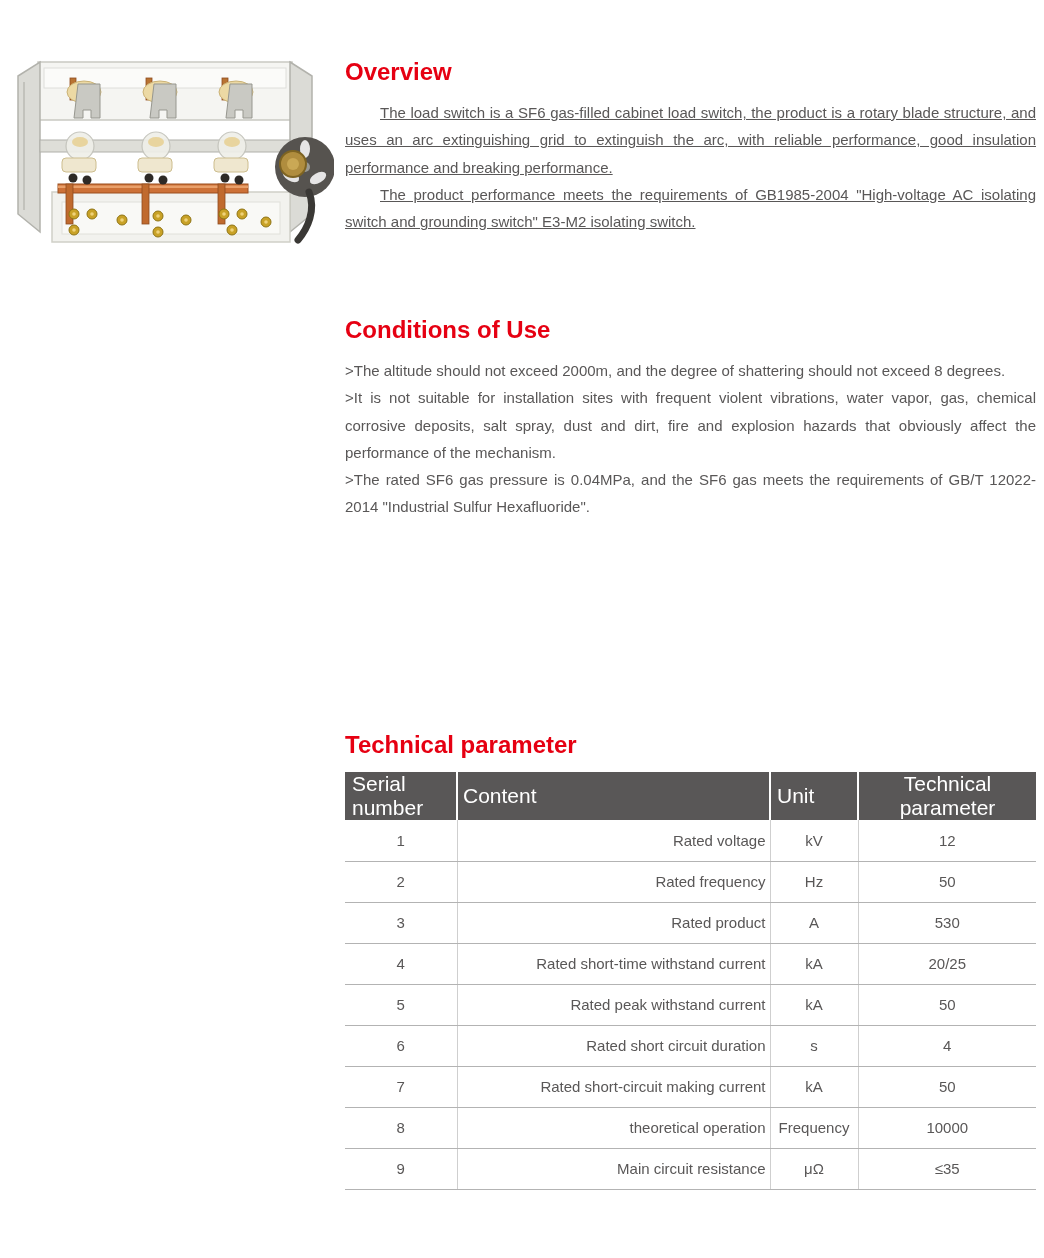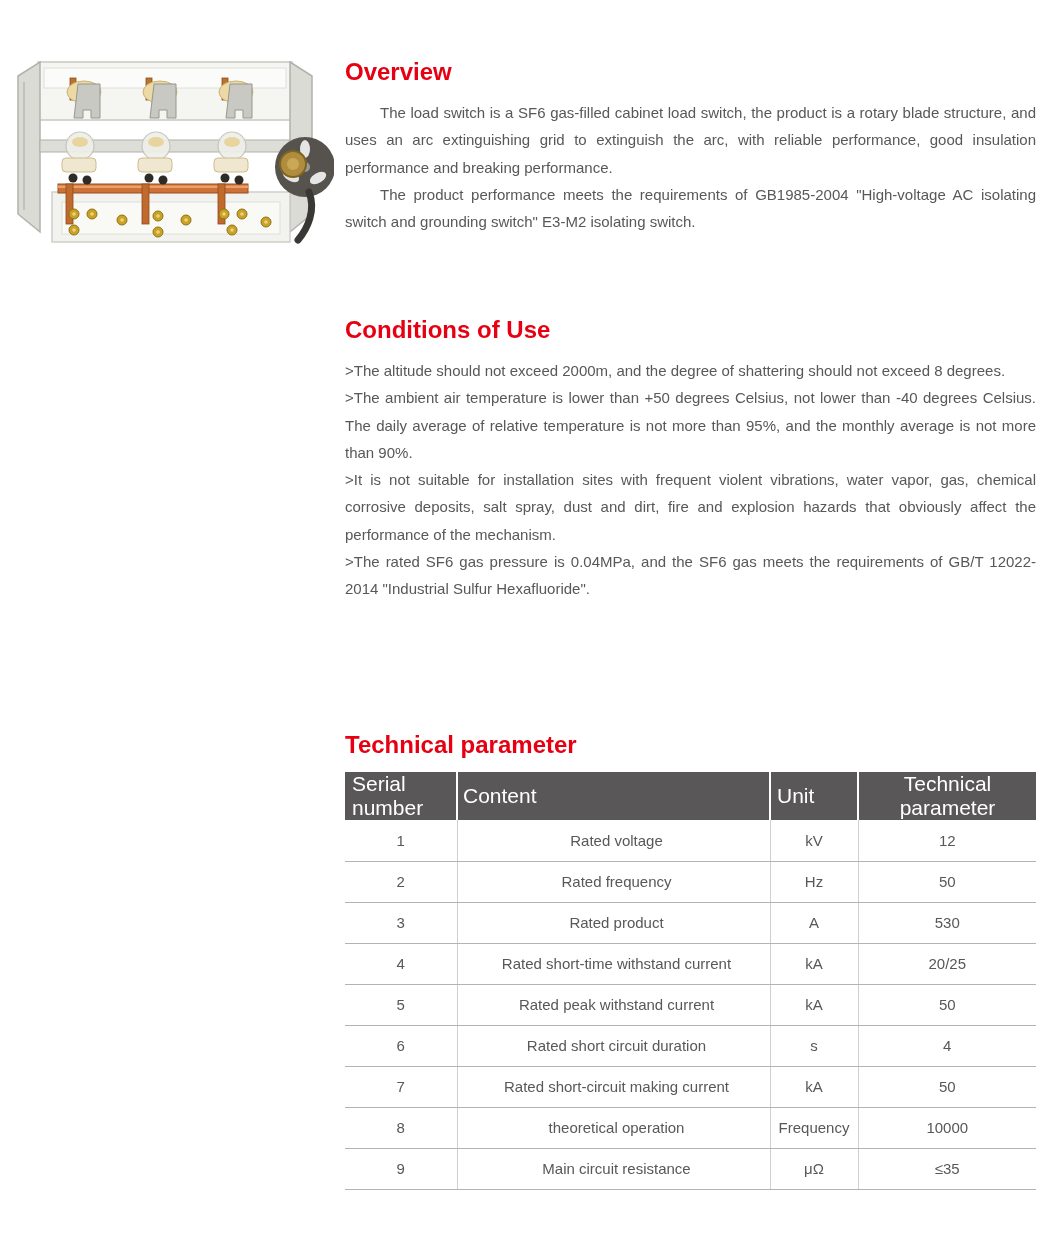--- a/index.html
+++ b/index.html
@@ -33,21 +33,21 @@
     font-weight: bold;
     line-height: 28px;
     margin: 0 0 13px 0;
   }
   .body-para {
     font-size: 15px;
     line-height: 27.3px;
     text-align: justify;
     color: #595757;
   }
-  .body-para.indented { text-indent: 35px; }
+  .body-para.indented { text-indent: 35px; text-decoration: underline; }
   .cond-item {
     font-size: 15px;
     line-height: 27.3px;
     text-align: justify;
     color: #595757;
   }
   table.spec-table {
     width: 691px;
     border-collapse: collapse;
     table-layout: fixed;
@@ -75,21 +75,21 @@
     font-size: 15px;
     color: #595757;
     height: 41px;
     vertical-align: middle;
     border-bottom: 1px solid #b3b3b3;
     background: #ffffff;
     padding: 0 4px;
   }
   .spec-table td + td { border-left: 1px solid #cfcfcf; }
   .spec-table td.t-serial { text-align: center; }
-  .spec-table td.t-content { text-align: center; padding-left: 10px; }
+  .spec-table td.t-content { text-align: right; padding-left: 10px; }
   .spec-table td.t-unit { text-align: center; padding: 0 1px; }
   .spec-table td.t-param { text-align: center; }
 </style>
 </head>
 <body>
 
 <div class="product-figure">
   <svg width="324" height="200" viewBox="0 0 324 200" xmlns="http://www.w3.org/2000/svg">
 
     <rect x="28" y="10" width="254" height="58" fill="#f5f5f2" stroke="#c9c9c2" stroke-width="1.5"></rect>
@@ -185,21 +185,20 @@
 
 <section class="content-col" id="overview-section">
   <h2 class="section-title">Overview</h2>
   <p class="body-para indented">The load switch is a SF6 gas-filled cabinet load switch, the product is a rotary blade structure, and uses an arc extinguishing grid to extinguish the arc, with reliable performance, good insulation performance and breaking performance.</p>
   <p class="body-para indented">The product performance meets the requirements of GB1985-2004 "High-voltage AC isolating switch and grounding switch" E3-M2 isolating switch.</p>
 </section>
 
 <section class="content-col" id="conditions-section">
   <h2 class="section-title">Conditions of Use</h2>
   <p class="cond-item">&gt;The altitude should not exceed 2000m, and the degree of shattering should not exceed 8 degrees.</p>
-  <p class="cond-item">&gt;The ambient air temperature is lower than +50 degrees Celsius, not lower than -40 degrees Celsius. The daily average of relative temperature is not more than 95%, and the monthly average is not more than 90%.</p>
   <p class="cond-item">&gt;It is not suitable for installation sites with frequent violent vibrations, water vapor, gas, chemical corrosive deposits, salt spray, dust and dirt, fire and explosion hazards that obviously affect the performance of the mechanism.</p>
   <p class="cond-item">&gt;The rated SF6 gas pressure is 0.04MPa, and the SF6 gas meets the requirements of GB/T 12022-2014 "Industrial Sulfur Hexafluoride".</p>
 </section>
 
 <section class="content-col" id="technical-section">
   <h2 class="section-title">Technical parameter</h2>
   <table class="spec-table">
     <colgroup>
       <col class="c-serial">
         <col class="c-content">

